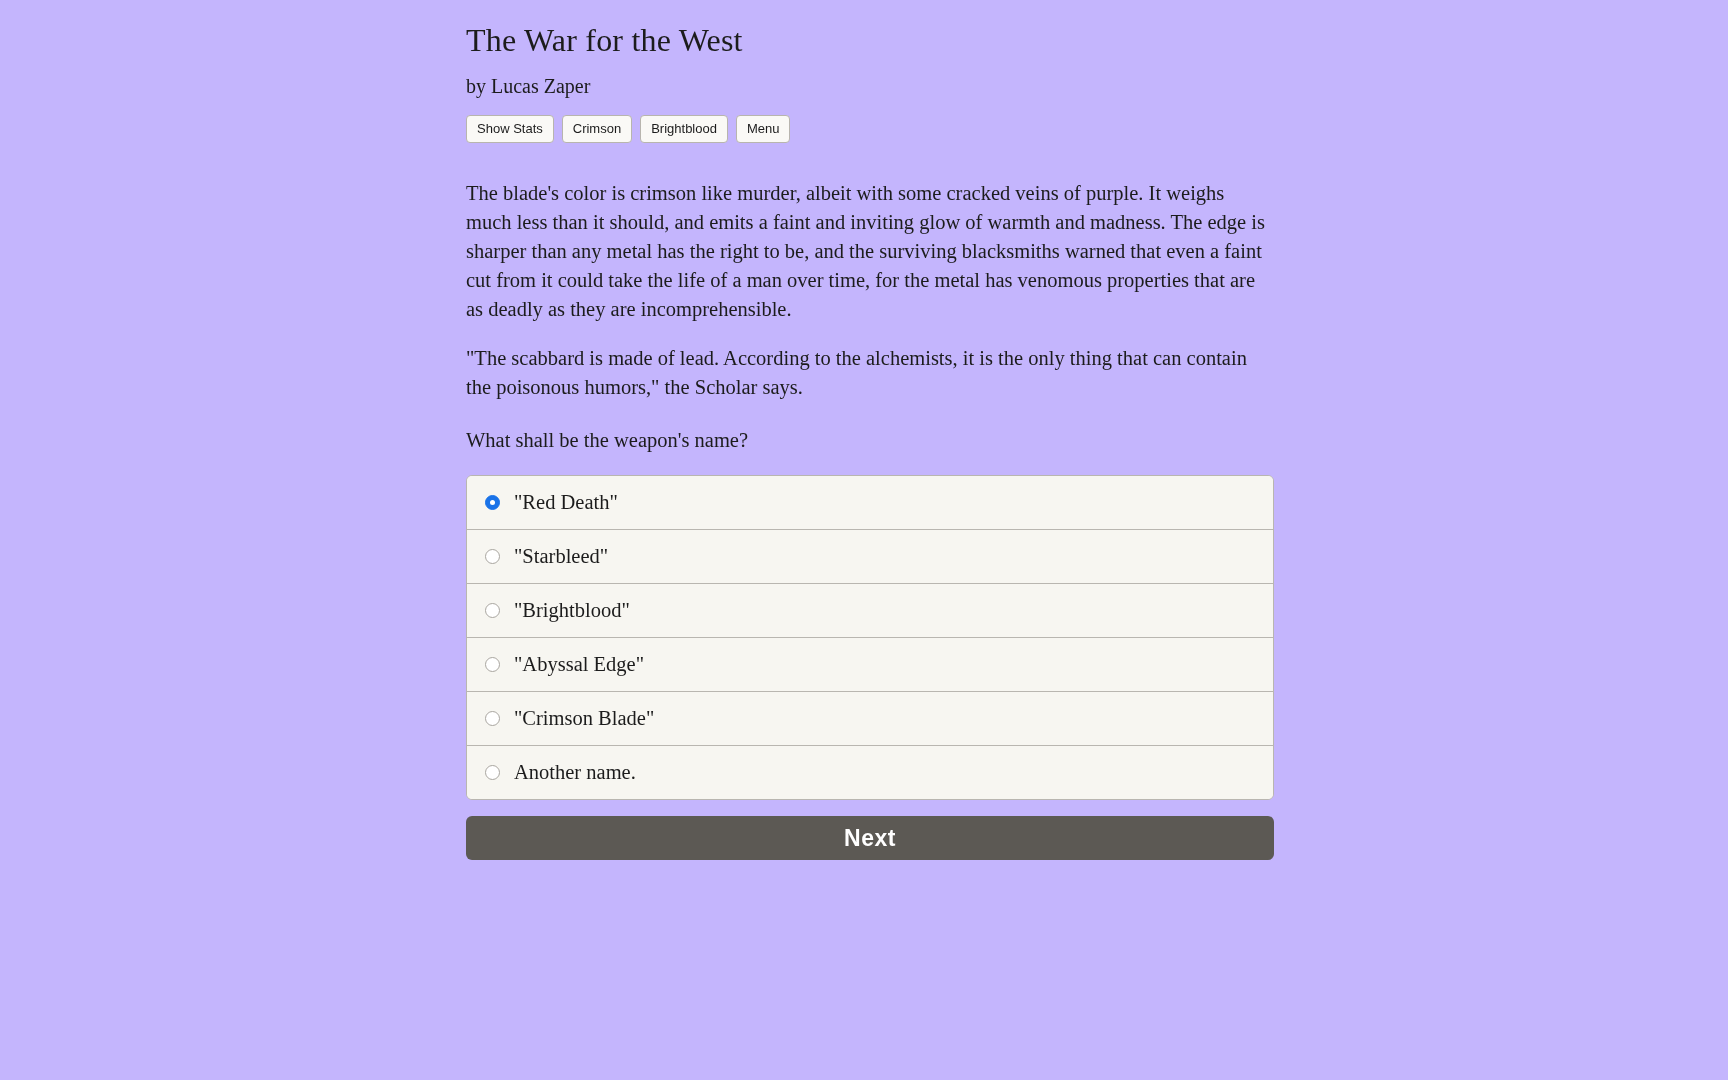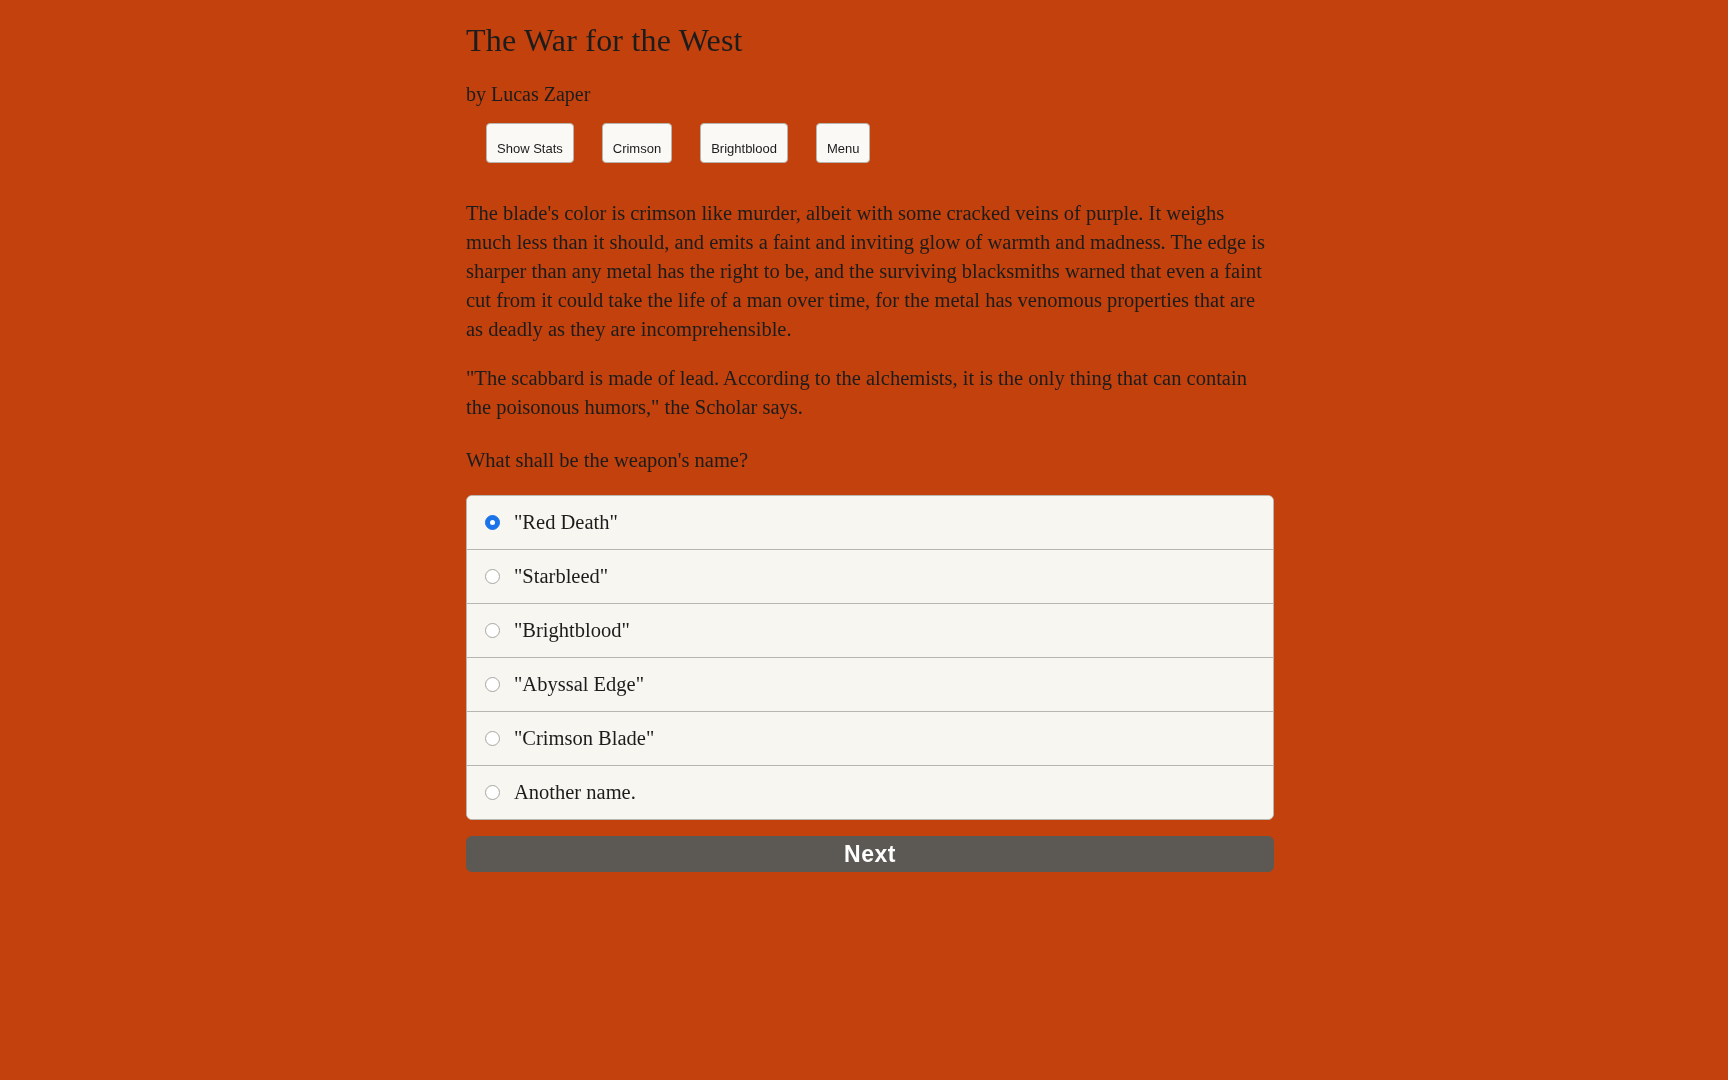--- a/index.html
+++ b/index.html
@@ -10,21 +10,21 @@
     background: #f7f5f0;
     font-family: "Liberation Serif", serif;
     color: #222222;
     overflow: hidden;
   }
 
   #page {
     position: relative;
     width: 1728px;
     height: 1080px;
-    background: #c2410c;
+    background: #c4b5fd;
   }
 
   .game-wrap {
     position: absolute;
     left: 466px;
     top: 0;
     width: 808px;
   }
 
   .title {
@@ -32,42 +32,41 @@
     font-size: 32px;
     font-weight: normal;
     margin: 22px 0 0 0;
     letter-spacing: 0.2px;
     color: #1c1c1c;
   }
 
   .byline {
     font-family: "Liberation Serif", serif;
     font-size: 20px;
-    margin: 24px 0 0 0;
+    margin: 16px 0 0 0;
     color: #1c1c1c;
   }
 
   .toolbar {
     margin-top: 17px;
     display: flex;
     gap: 8px;
     align-items: center;
   }
 
   .tb-btn {
     font-family: "Liberation Sans", sans-serif;
     font-size: 13px;
     line-height: 1;
-    padding: 18px 10px 7px 10px;
+    padding: 6px 10px 7px 10px;
     background: #faf9f6;
     border: 1px solid #b8b5ae;
     border-radius: 4px;
     color: #1c1c1c;
     cursor: pointer;
-    margin-left: 20px;
   }
 
   .para {
     font-family: "Liberation Serif", serif;
     font-size: 20.5px;
     line-height: 29px;
     margin: 20px 0 0 0;
     color: #1c1c1c;
   }
 
@@ -131,21 +130,21 @@
 
   .choice-label {
     font-family: "Liberation Serif", serif;
     font-size: 20.5px;
     color: #1c1c1c;
   }
 
   .next-btn {
     margin-top: 16px;
     width: 100%;
-    height: 36px;
+    height: 44px;
     background: #5c5954;
     border: none;
     border-radius: 6px;
     color: #ffffff;
     font-family: "Liberation Sans", sans-serif;
     font-weight: bold;
     font-size: 23px;
     letter-spacing: 0.5px;
     cursor: pointer;
     display: flex;

